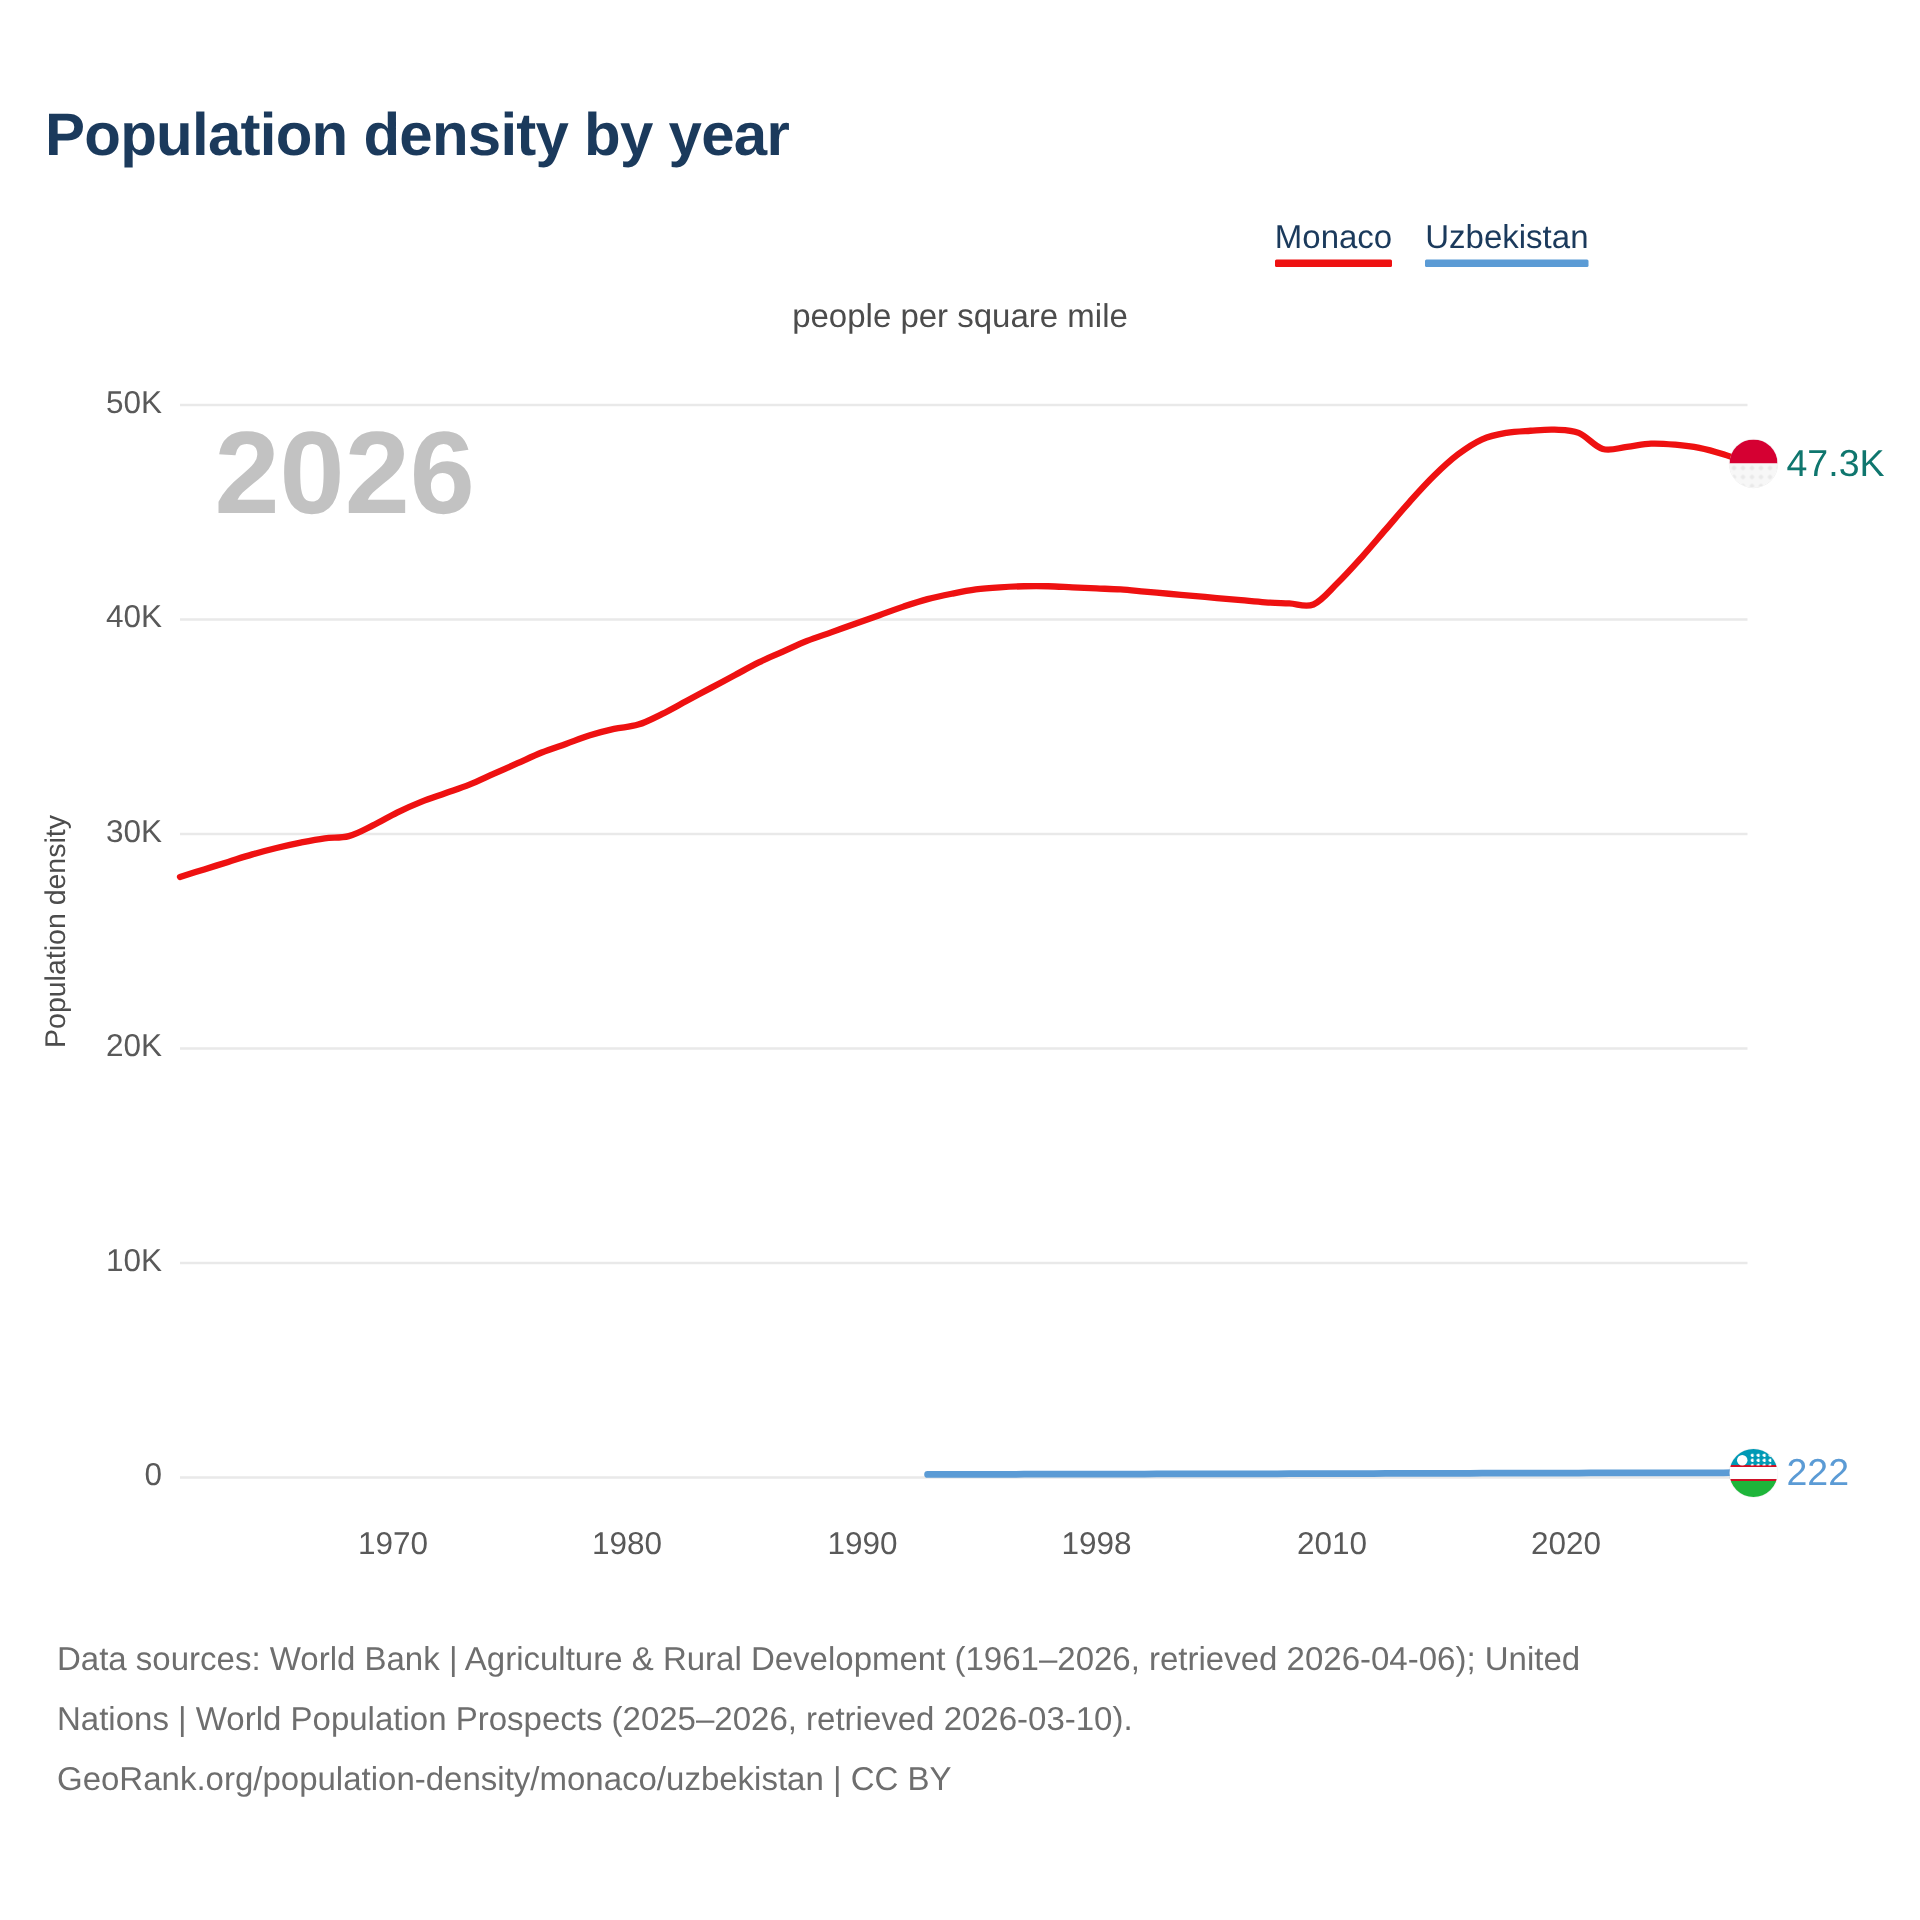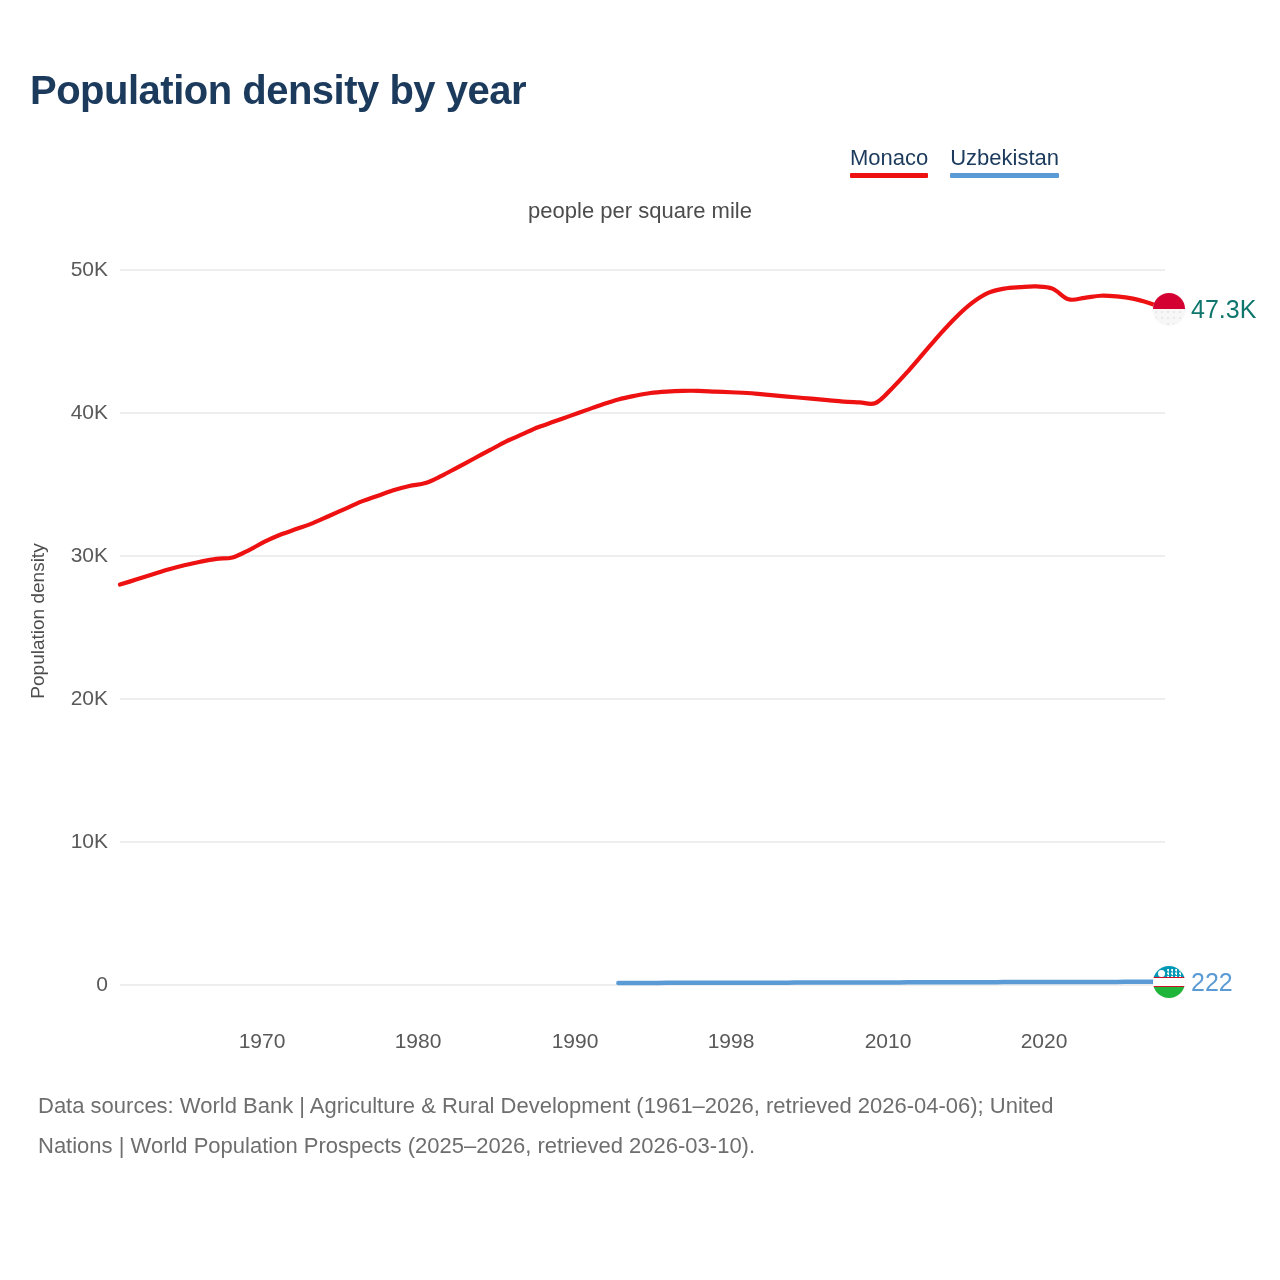--- a/index.html
+++ b/index.html
@@ -100,21 +100,20 @@
     text-align: right;
     font-size: 21px;
     color: #595959;
   }
   .tick-x {
     position: absolute;
     width: 120px;
     text-align: center;
     font-size: 21px;
     color: #595959;
-    margin-top: 11px;
   }
 
   
   #year-watermark {
     position: absolute;
     left: 143px;
     top: 275px;
     font-size: 78px;
     font-weight: 700;
     color: #c2c2c2;
@@ -211,20 +210,21 @@
     <div class="legend-item">
       <span class="legend-label">Uzbekistan</span>
       <span class="legend-rule" style="background:#5b9bd5;"></span>
     </div>
   </div>
 
   <div id="subtitle">
     <span>people per square mile</span>
   </div>
 
+  <div id="year-watermark">2026</div>
 
   <div id="y-axis-title">Population density</div>
 
   <div class="tick-y" style="left:18px; top:257px;">50K</div>
   <div class="tick-y" style="left:18px; top:400px;text-align:right;">40K</div>
   <div class="tick-y" style="left:18px; top:543px;">30K</div>
   <div class="tick-y" style="left:18px; top:686px;">20K</div>
   <div class="tick-y" style="left:18px; top:829px;">10K</div>
   <div class="tick-y" style="left:18px; top:972px;">0</div>
 
@@ -259,15 +259,16 @@
     <span class="flag-dot flag-uzbekistan">
       <span class="uz-crescent"></span>
       <span class="uz-stars"></span>
     </span>
     <span class="end-value" style="color:#5b9bd5;">222</span>
   </div>
 
   <div id="footer">
     <span class="line">Data sources: World Bank | Agriculture &amp; Rural Development (1961–2026, retrieved 2026-04-06); United</span>
     <span class="line">Nations | World Population Prospects (2025–2026, retrieved 2026-03-10).</span>
+    <span class="line">GeoRank.org/population-density/monaco/uzbekistan | CC BY</span>
   </div>
 
 </div>
 
 </body></html>

